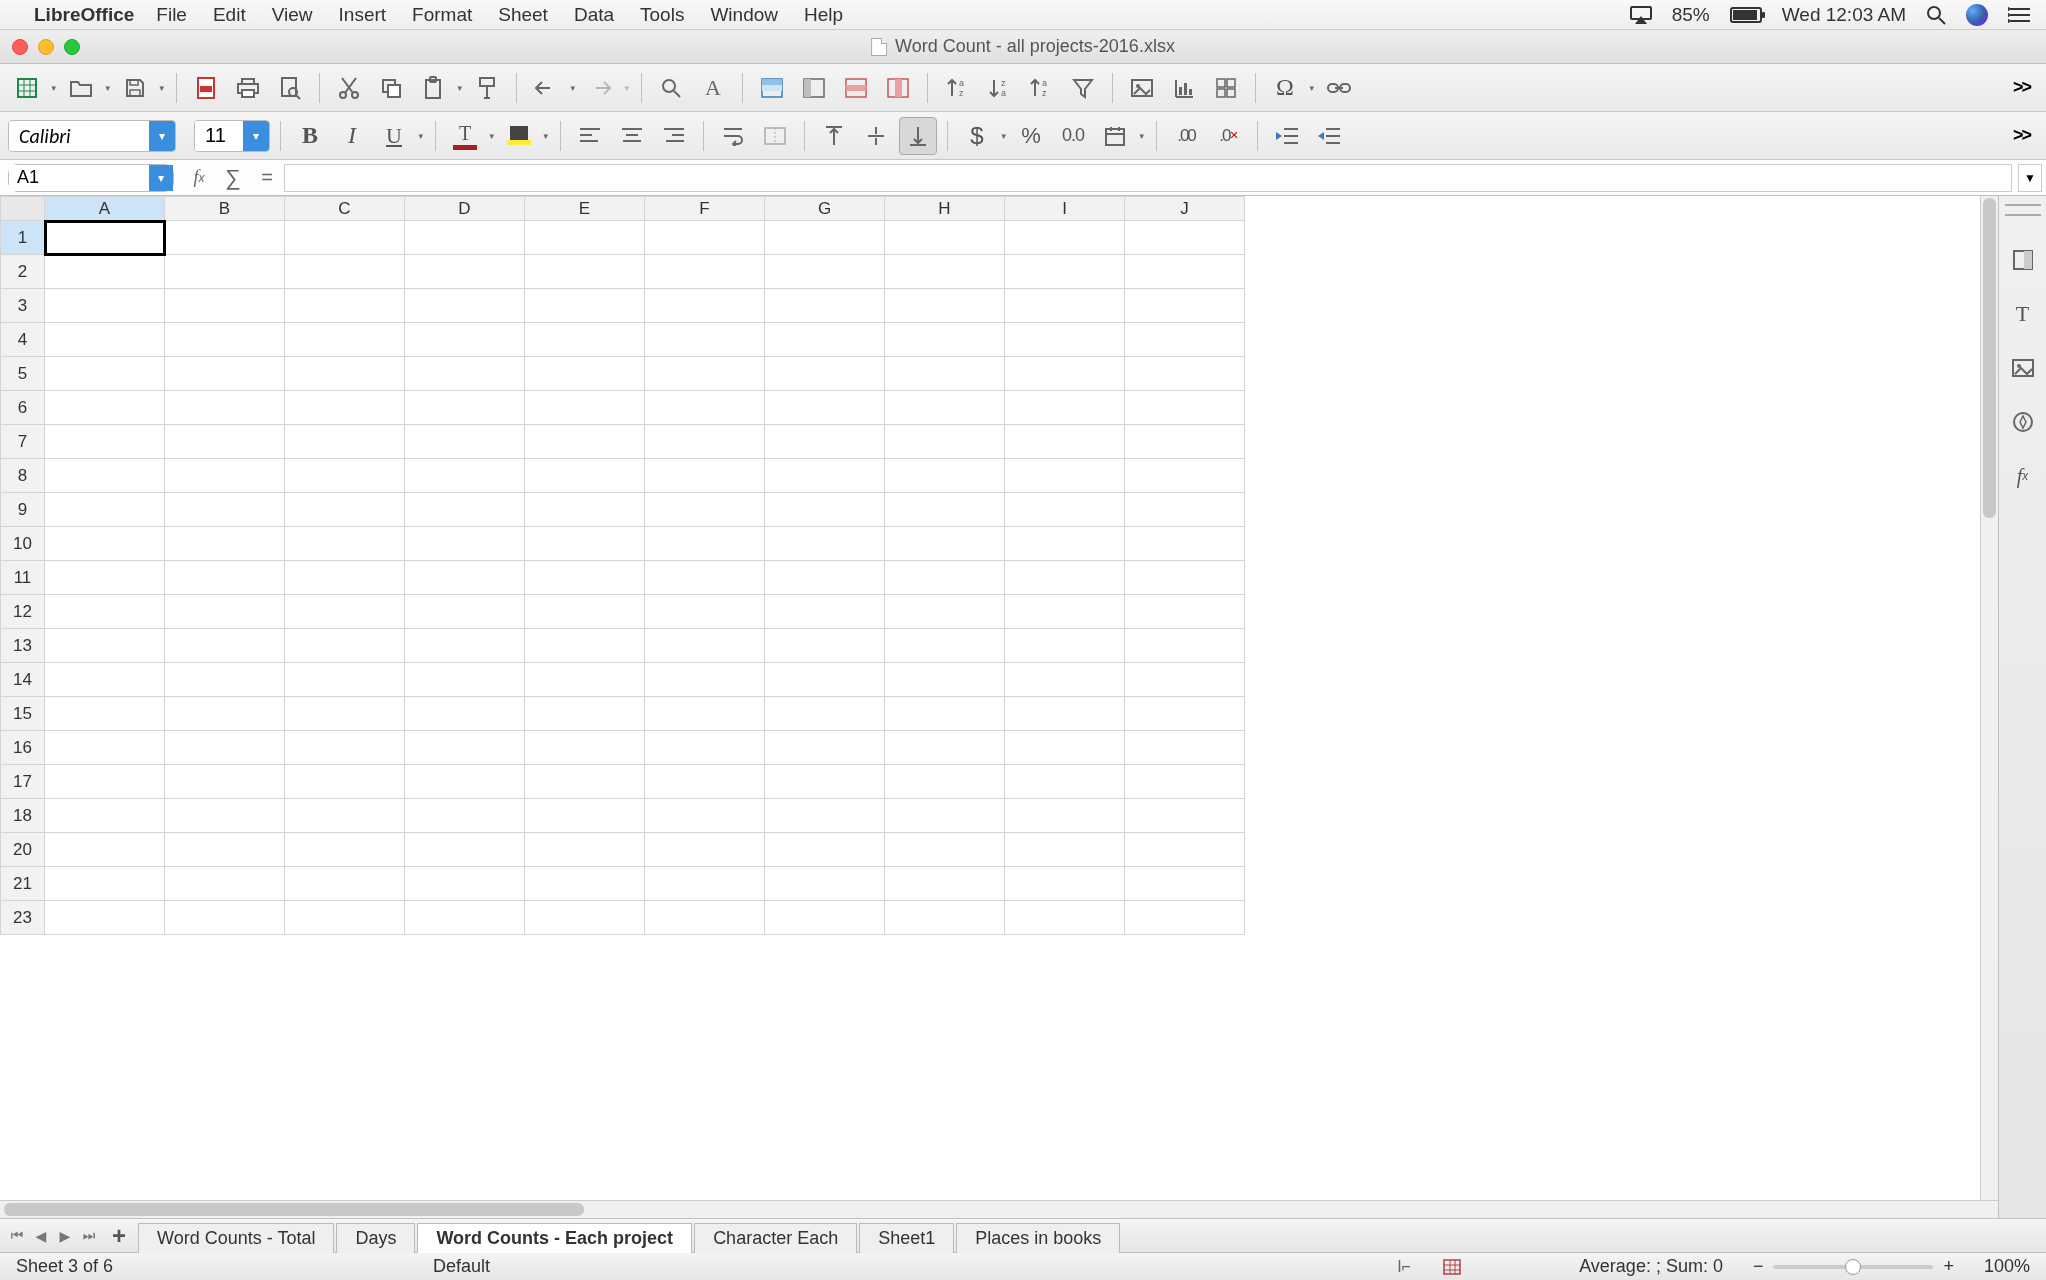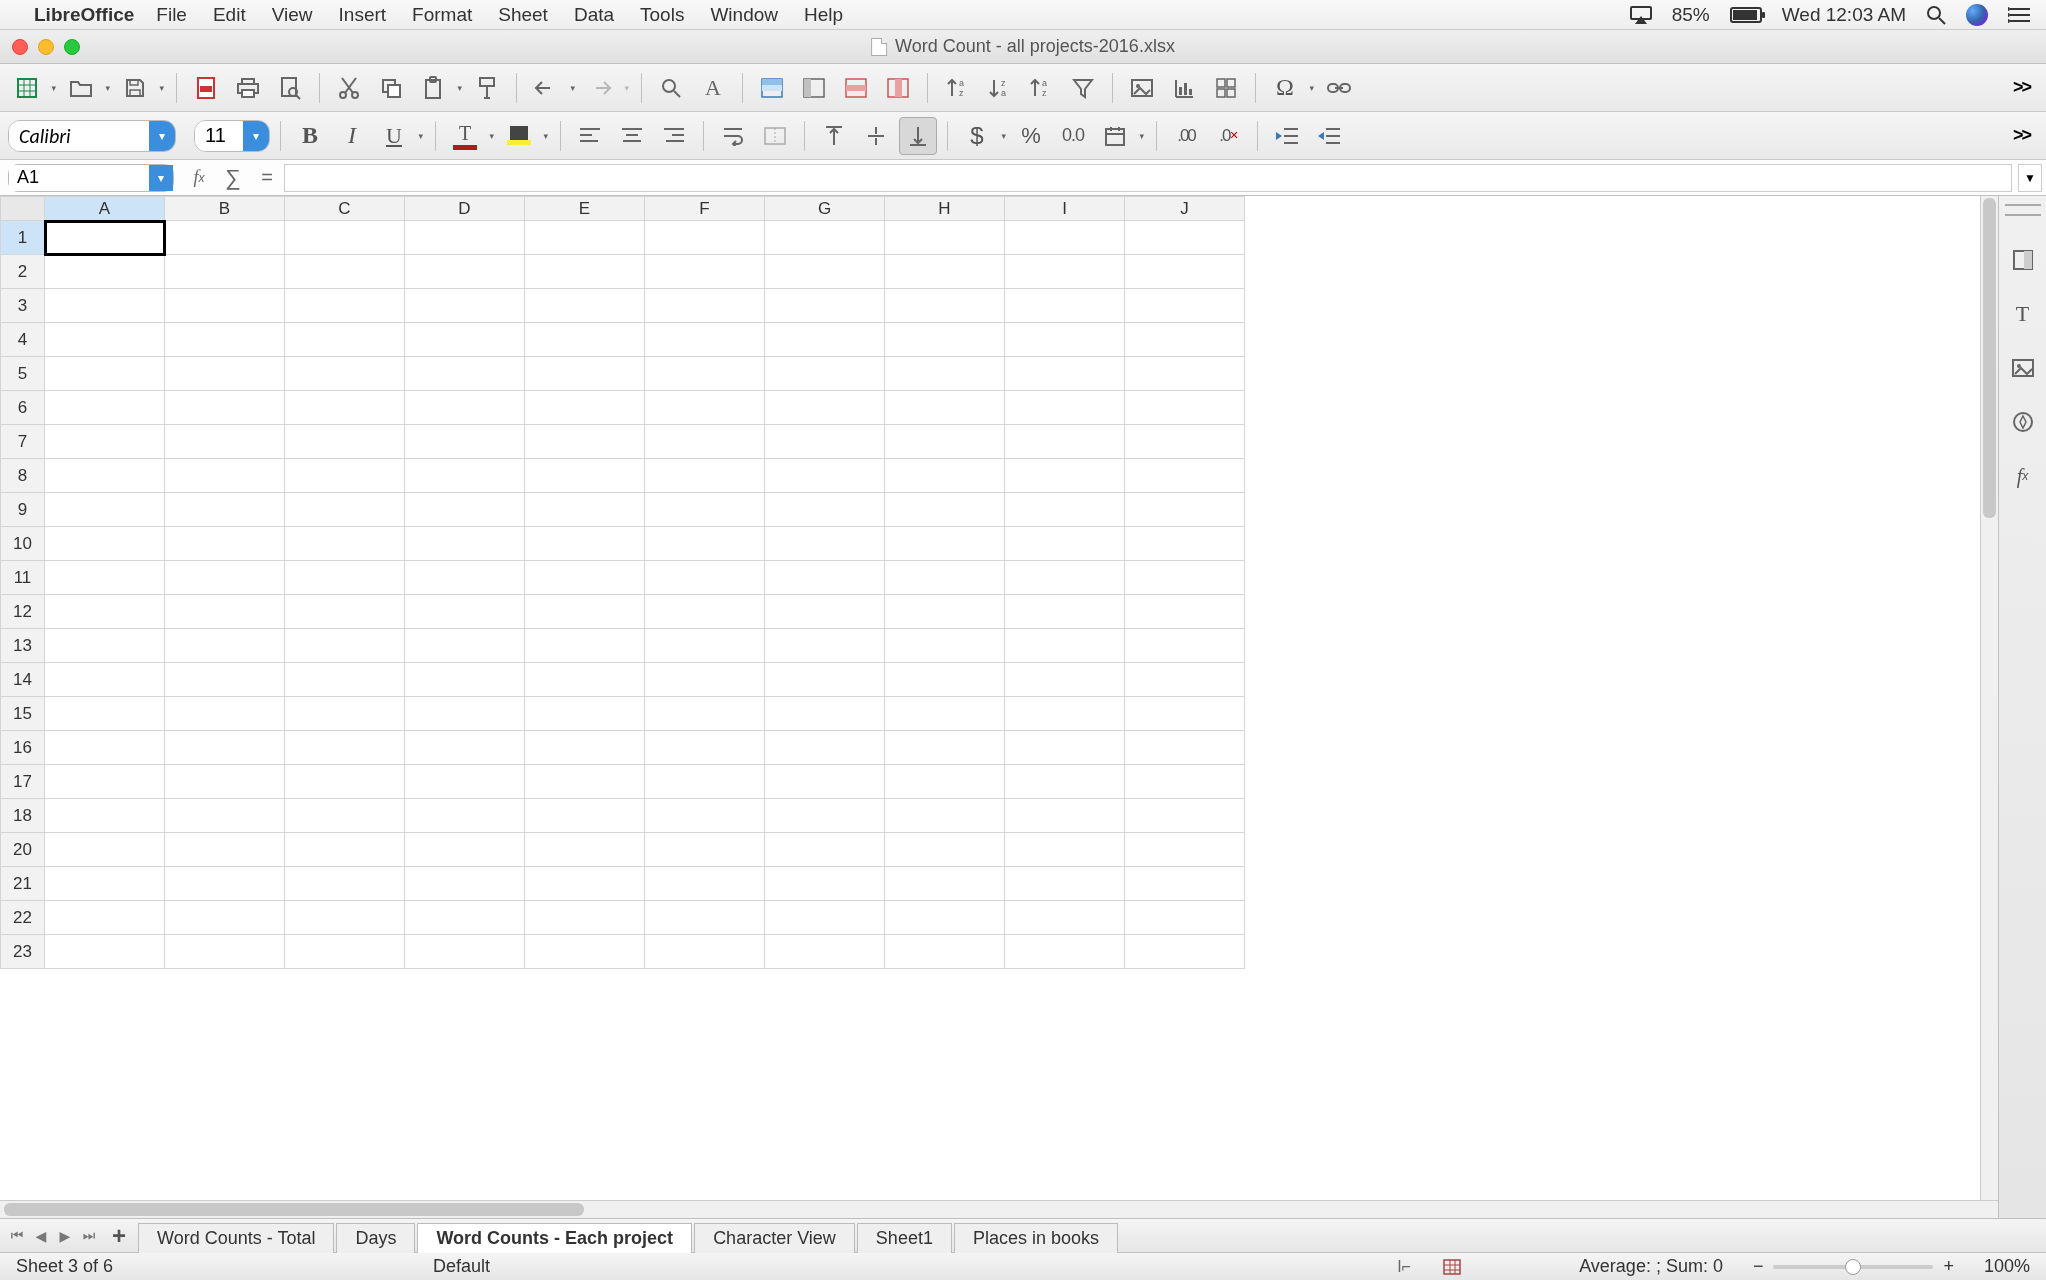--- a/index.html
+++ b/index.html
@@ -31,21 +31,21 @@
 
 .toolbar { background: linear-gradient(#f5f5f5, #e9e9e9); border-bottom: 1px solid #c8c8c8; display: flex; align-items: center; padding: 4px 8px; gap: 4px; }
 .toolbar.row1 { height: 48px; }
 .toolbar.row2 { height: 48px; }
 .tb-btn { width: 38px; height: 38px; display: flex; align-items: center; justify-content: center; border-radius: 4px; cursor: default; font-size: 20px; color: #555; position:relative; }
 .tb-sep { width: 1px; height: 30px; background: #c0c0c0; margin: 0 6px; }
 .tb-drop::after { content: "▾"; font-size: 9px; color: #666; position: absolute; right: -10px; top: 14px;}
 .tb-drop { margin-right: 12px; }
 .toolbar .overflow { margin-left: auto; font-size: 18px; font-weight: bold; padding: 0 8px; letter-spacing: -2px; }
 
-.font-name-box, .font-size-box { display: flex; align-items: center; border: 1px solid #bbb; background: #fff; height: 32px; border-radius: 12px; overflow: hidden; justify-content: center; }
+.font-name-box, .font-size-box { display: flex; align-items: center; border: 1px solid #bbb; background: #fff; height: 32px; border-radius: 4px; overflow: hidden; justify-content: center; }
 .font-name-box input, .font-size-box input { border: none; outline: none; padding: 0 10px; font-size: 20px; height: 100%; font-style: italic; }
 .font-name-box input { width: 140px; font-family: Calibri, sans-serif; }
 .font-size-box input { width: 48px; font-style: normal; }
 .combo-btn { width: 26px; height: 100%; background: #3b8ede; color: #fff; display: flex; align-items: center; justify-content: center; font-size: 12px; }
 
 .bold-i { font-weight: 900; font-size: 24px; font-family: Georgia, serif; }
 .italic-i { font-style: italic; font-size: 24px; font-family: Georgia, serif; }
 .under-i { text-decoration: underline; font-size: 22px; font-family: Georgia, serif; }
 .color-underline { display: flex; flex-direction: column; align-items: center; justify-content: center; }
 .color-underline .bar { width: 24px; height: 5px; }
@@ -748,33 +748,20 @@
               <td class=""></td>
               <td class=""></td>
               <td class=""></td>
               <td class=""></td>
               <td class=""></td>
               <td class=""></td>
               <td class=""></td>
               <td class=""></td>
             </tr>
             <tr>
-              <th class="row">22</th>
-              <td class=""></td>
-              <td class=""></td>
-              <td class=""></td>
-              <td class=""></td>
-              <td class=""></td>
-              <td class=""></td>
-              <td class=""></td>
-              <td class=""></td>
-              <td class=""></td>
-              <td class=""></td>
-            </tr>
-            <tr>
               <th class="row">23</th>
               <td class=""></td>
               <td class=""></td>
               <td class=""></td>
               <td class=""></td>
               <td class=""></td>
               <td class=""></td>
               <td class=""></td>
               <td class=""></td>
               <td class=""></td>
@@ -820,21 +807,21 @@
 <div class="tabbar">
   <div class="nav-btn">⏮</div>
   <div class="nav-btn">◀</div>
   <div class="nav-btn">▶</div>
   <div class="nav-btn">⏭</div>
   <div class="add-tab">+</div>
   <div id="tabs-host" style="display: flex; gap: 2px;">
       <div class="tab">Word Counts - Total</div>
       <div class="tab">Days</div>
       <div class="tab active">Word Counts - Each project</div>
-      <div class="tab">Character View</div>
+      <div class="tab">Character Each</div>
       <div class="tab">Sheet1</div>
       <div class="tab">Places in books</div>
     </div>
 </div>
 
 <div class="statusbar">
   <span class="seg">Sheet 3 of 6</span>
   <span class="seg" style="width:260px"></span>
   <span class="seg">Default</span>
   <span class="spacer"></span>

